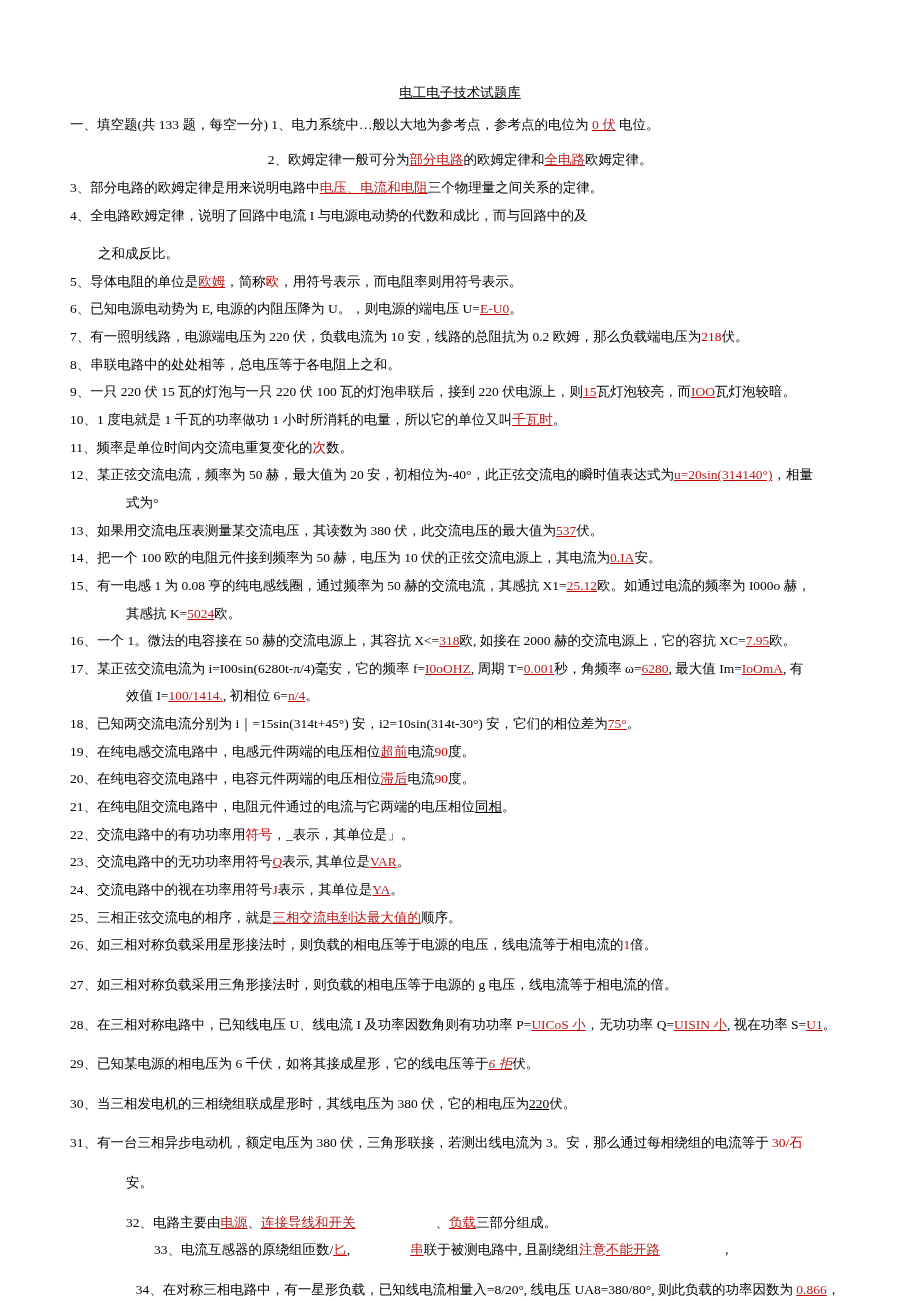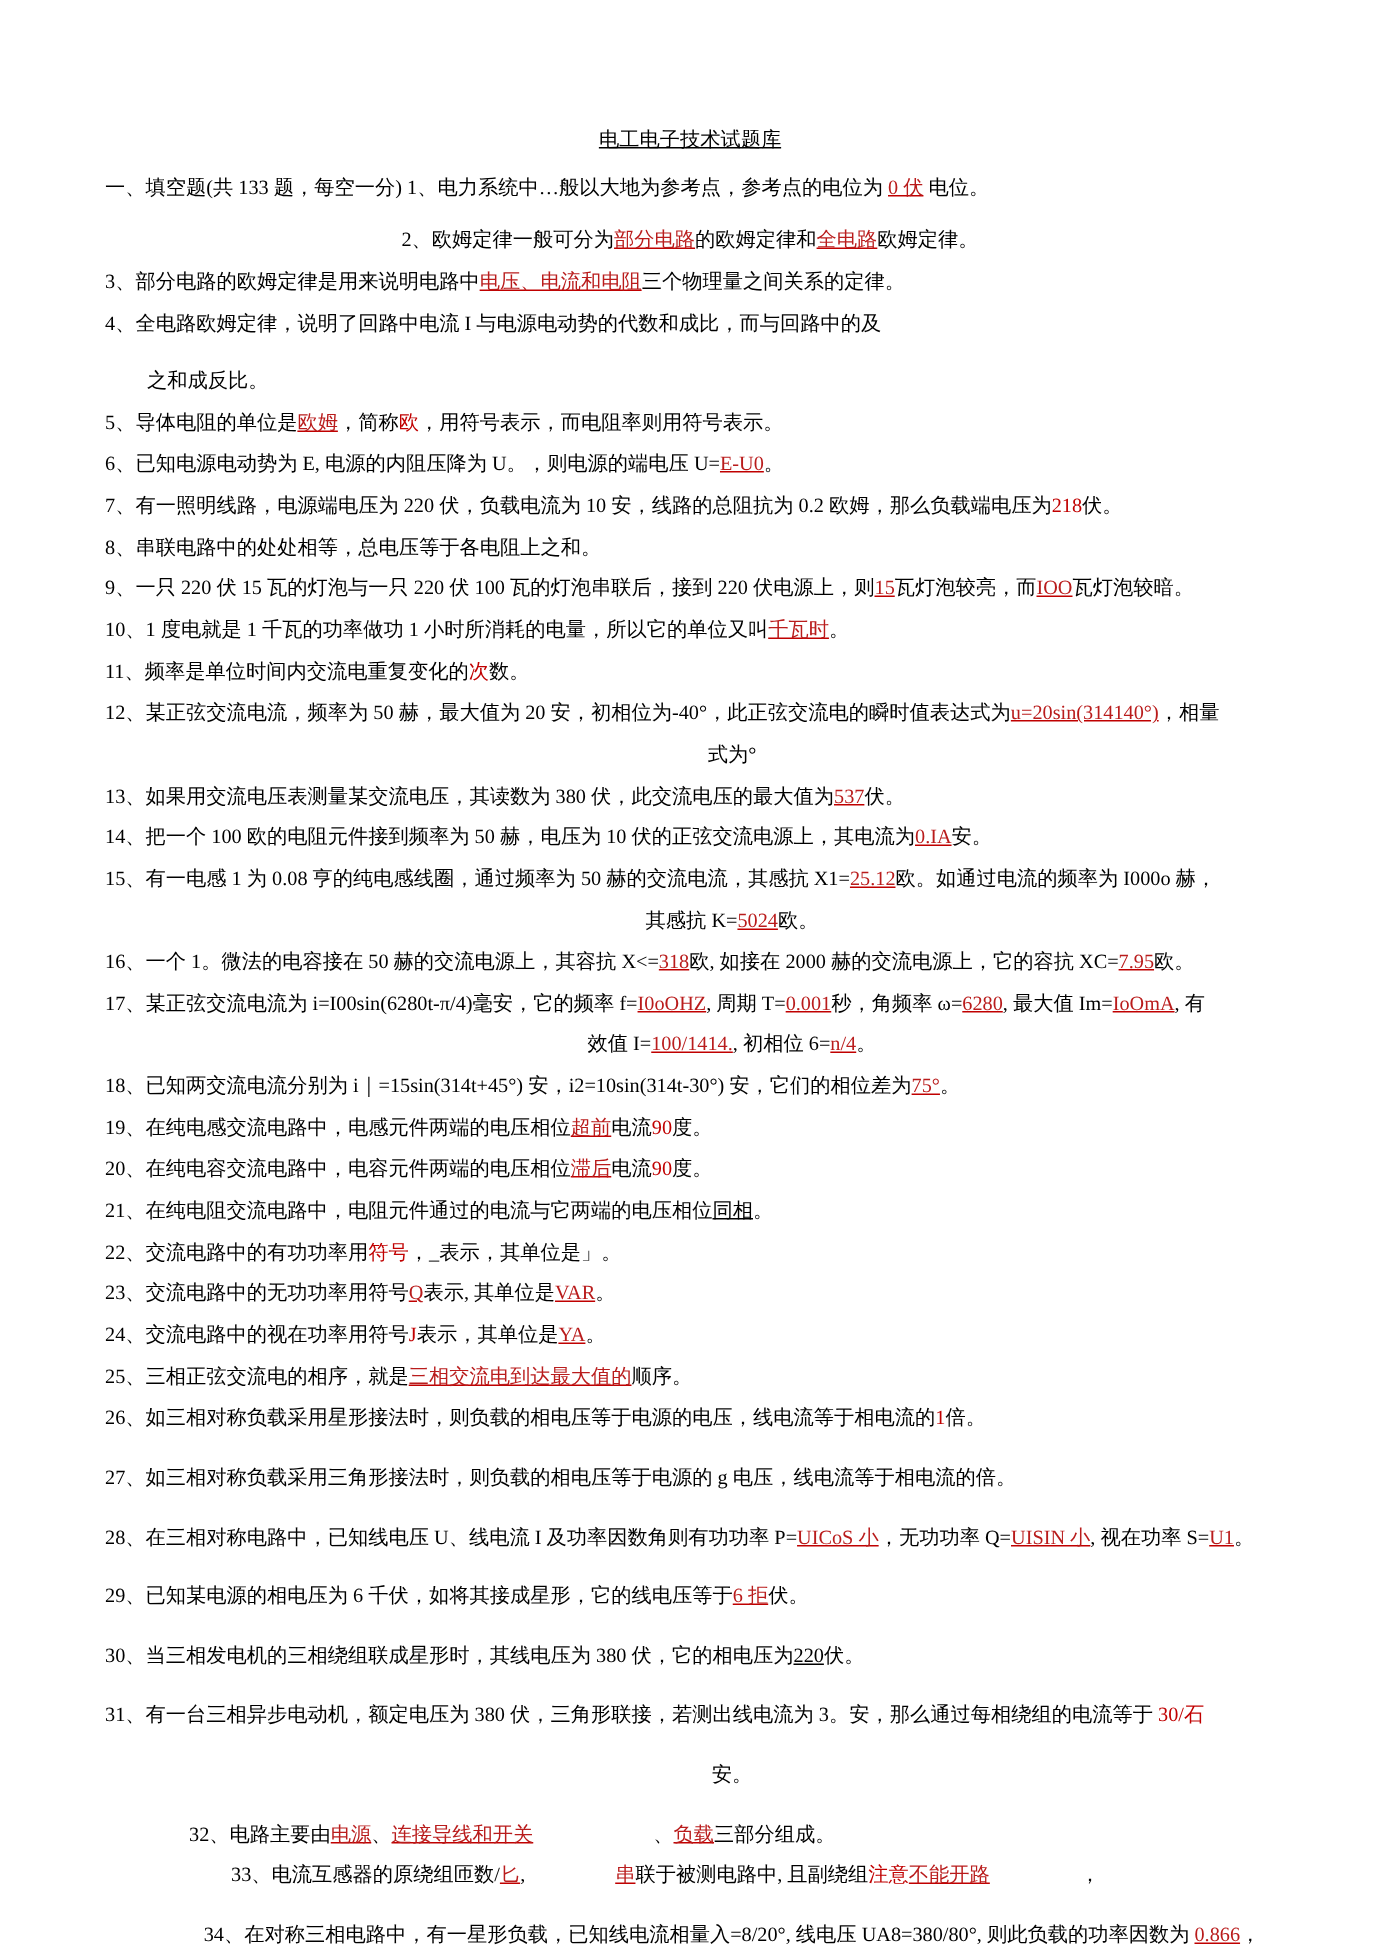--- a/index.html
+++ b/index.html
@@ -17,21 +17,20 @@
     text-align: center;
     font-weight: normal;
     margin-bottom: 6px;
     text-decoration: underline;
   }
   .q {
     margin-bottom: 2px;
   }
   .q-indent {
     padding-left: 56px;
-    text-align: center;
   }
   .q-sub {
     padding-left: 28px;
     margin-top: 13px;
   }
   .ans {
     color: #b91c1c;
     text-decoration: underline;
     text-decoration-color: #c00000;
   }
@@ -174,21 +173,21 @@
 
 <div class="q spaced">
   <span>27、如三相对称负载采用三角形接法时，则负载的相电压等于电源的 g 电压，线电流等于相电流的倍。</span>
 </div>
 
 <div class="q spaced">
   <span>28、在三相对称电路中，已知线电压 U、线电流 I 及功率因数角则有功功率 P=</span><span class="ans">UICoS 小</span><span>，无功功率 Q=</span><span class="ans">UISIN 小</span><span>, 视在功率 S=</span><span class="ans">U1</span><span>。</span>
 </div>
 
 <div class="q spaced">
-  <span>29、已知某电源的相电压为 6 千伏，如将其接成星形，它的线电压等于</span><span class="ans" style="">6 拒</span><span>伏。</span>
+  <span>29、已知某电源的相电压为 6 千伏，如将其接成星形，它的线电压等于</span><span class="ans" style="font-style:italic">6 拒</span><span>伏。</span>
 </div>
 
 <div class="q spaced">
   <span>30、当三相发电机的三相绕组联成星形时，其线电压为 380 伏，它的相电压为</span><span style="text-decoration:underline">220</span><span>伏。</span>
 </div>
 
 <div class="q spaced">
   <span>31、有一台三相异步电动机，额定电压为 380 伏，三角形联接，若测出线电流为 3。安，那么通过每相绕组的电流等于</span> <span class="ans-nl">30/石</span>
 </div>
 <div class="q q-indent spaced">

